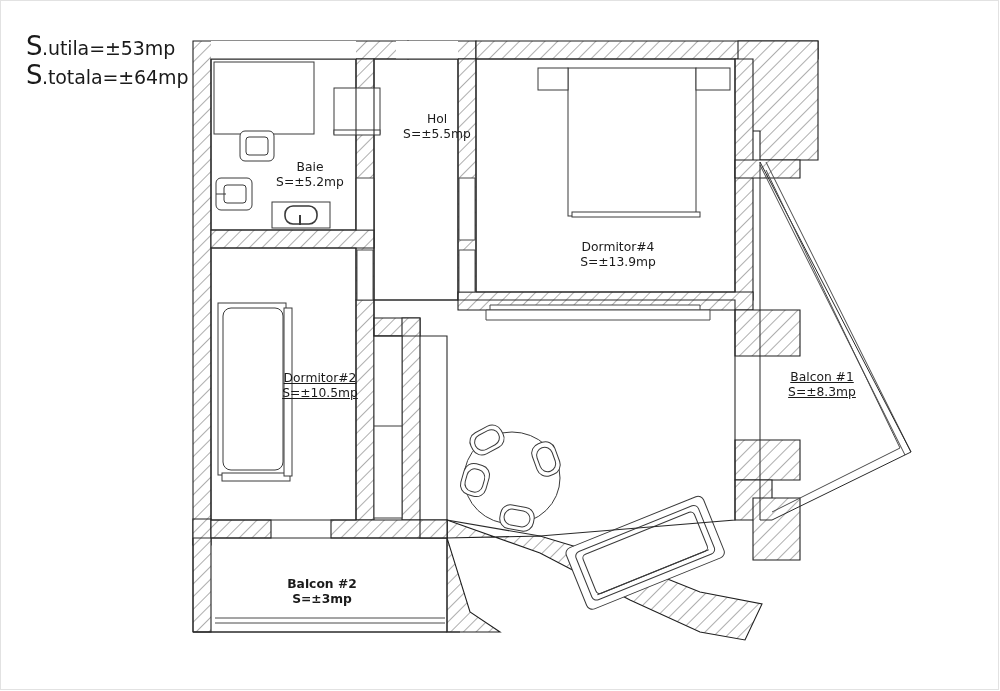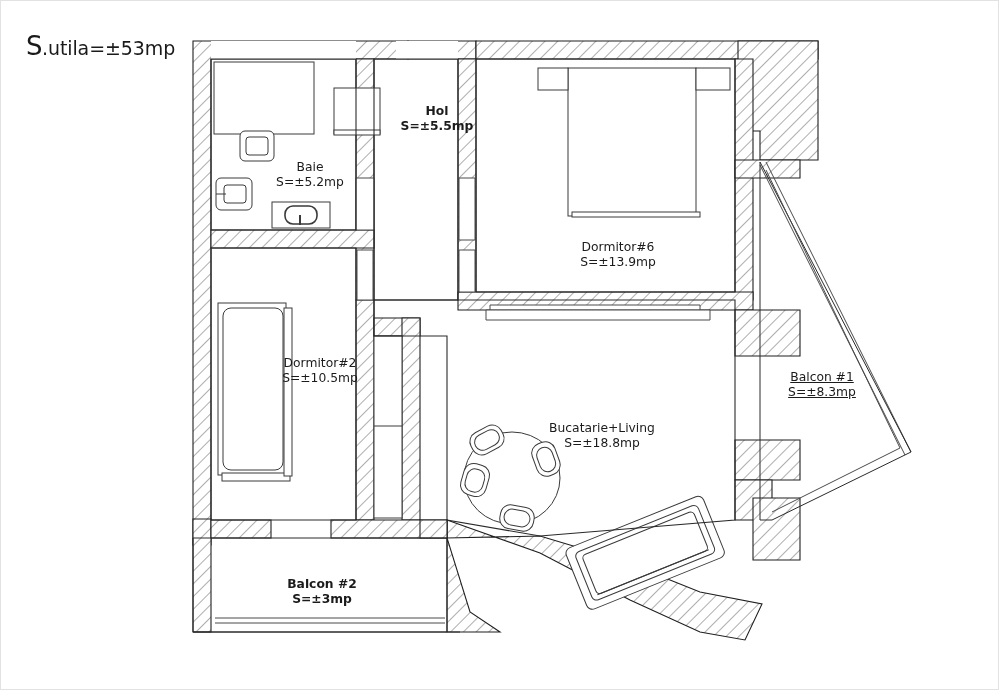--- a/index.html
+++ b/index.html
@@ -221,41 +221,40 @@
       <path d="M476,59 H735 V292 H476 Z"></path>
       <path d="M211,248 H356 V520 H211 Z"></path>
       <path d="M374,300 H735 V520 L540,536 L447,520 V336 H374 Z"></path>
     </g>
   </svg>
 
   <div class="summary">
     <span class="line">
       <span class="big">S</span><span>.utila=±53mp</span>
     </span>
+    <span class="line">
+      <span class="big">S</span><span>.totala=±64mp</span>
+    </span>
   </div>
 
   <div class="room-label" id="lbl-baie" style="left: 310px; top: 160px;">
     <span class="nm">Baie</span>
     <span class="ar">S=±5.2mp</span>
   </div>
-  <div class="room-label" id="lbl-hol" style="left: 437px; top: 104px; font-weight: bold;">
+  <div class="room-label" id="lbl-hol" style="left: 437px; top: 112px;">
     <span class="nm">Hol</span>
     <span class="ar">S=±5.5mp</span>
   </div>
   <div class="room-label" id="lbl-dorm1" style="left: 618px; top: 240px;">
-    <span class="nm">Dormitor#6</span>
+    <span class="nm">Dormitor#4</span>
     <span class="ar">S=±13.9mp</span>
   </div>
-  <div class="room-label" id="lbl-dorm2" style="left: 320px; top: 356px;">
+  <div class="room-label" id="lbl-dorm2" style="left: 320px; top: 371px; text-decoration: underline;">
     <span class="nm">Dormitor#2</span>
     <span class="ar">S=±10.5mp</span>
-  </div>
-  <div class="room-label" id="lbl-living" style="left: 602px; top: 421px;">
-    <span class="nm">Bucatarie+Living</span>
-    <span class="ar">S=±18.8mp</span>
   </div>
   <div class="room-label" id="lbl-balcon1" style="left: 822px; top: 370px; text-decoration: underline;">
     <span class="nm">Balcon #1</span>
     <span class="ar">S=±8.3mp</span>
   </div>
   <div class="room-label" id="lbl-balcon2" style="left: 322px; top: 577px; font-weight: bold;">
     <span class="nm">Balcon #2</span>
     <span class="ar">S=±3mp</span>
   </div>
 

